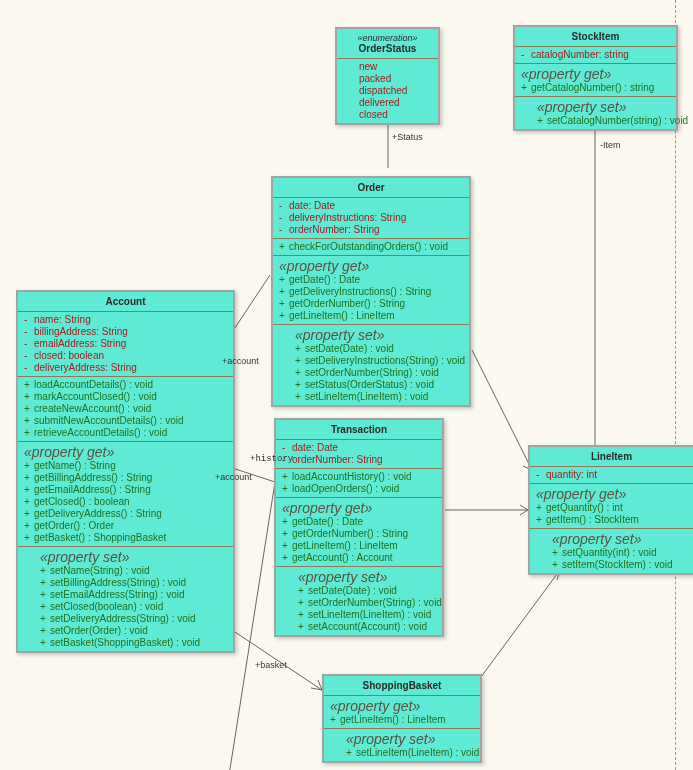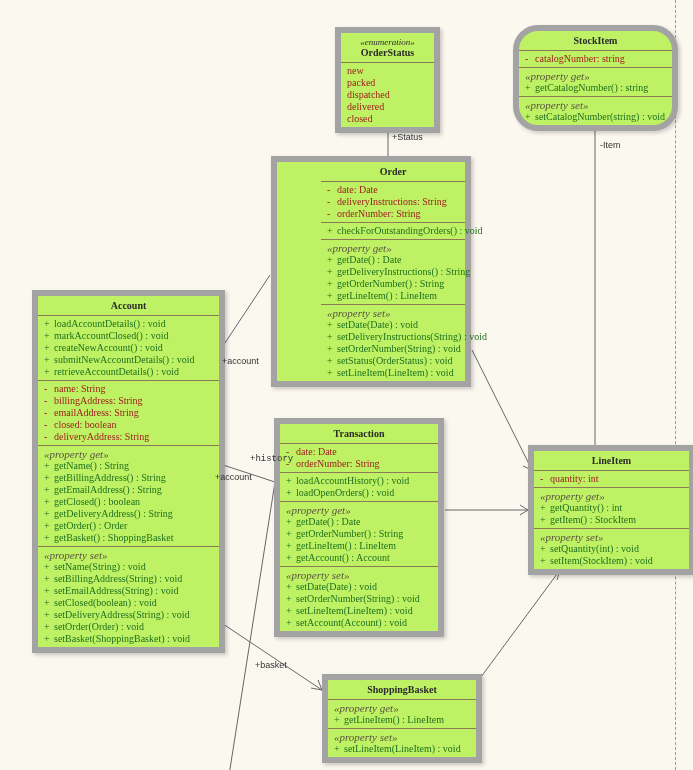--- a/index.html
+++ b/index.html
@@ -14,50 +14,50 @@
     overflow: hidden;
   }
   .dashed-v {
     position: absolute;
     border-right: 1px dashed #999;
     height: 770px;
     top: 0;
   }
   .uml-class {
     position: absolute;
-    background: #bef264;
-    border: 6px solid #a3a3a3;
+    background: #5eead4;
+    border: 2px solid #a3a3a3;
     box-shadow: 2px 2px 4px rgba(0,0,0,0.2);
     box-sizing: border-box;
-    font-family: Liberation Serif, serif;
   }
   .uml-title {
     font-weight: bold;
     text-align: center;
     padding: 4px 4px;
     border-bottom: 1px solid #8b7a55;
     color: #2a2a2a;
   }
   .uml-title .stereo {
     font-style: italic;
     font-weight: normal;
     display: block;
     font-size: 9px;
   }
   .uml-section {
     border-bottom: 1px solid #8b7a55;
     padding: 2px 4px;
   }
   .uml-section:last-child {
     border-bottom: none;
+    margin-left: 16px;
   }
   .section-label {
     font-style: italic;
     color: #5a5141;
-    font-size: 11px;
+    font-size: 14px;
     padding-left: 2px;
   }
   .row {
     white-space: nowrap;
     padding: 0 2px;
     line-height: 12px;
   }
   .vis { display:inline-block; width:10px; }
   .priv { color: #a02020; }
   .pub { color: #207020; }
@@ -122,40 +122,40 @@
   </div>
   <div class="uml-section" id="os-lits">
       <div class="row priv">new</div>
       <div class="row priv">packed</div>
       <div class="row priv">dispatched</div>
       <div class="row priv">delivered</div>
       <div class="row priv">closed</div>
     </div>
 </div>
 
-<div class="uml-class" style="left:513px; top:25px; width:165px;border-radius:25px;">
+<div class="uml-class" style="left:513px; top:25px; width:165px;">
   <div class="uml-title"><span>StockItem</span></div>
   <div class="uml-section" id="si-attrs">
       <div class="row priv"><span class="vis">-</span>catalogNumber: string</div>
     </div>
   <div class="uml-section">
       <div class="section-label">«property get»</div>
       <div id="si-get">
         <div class="row pub"><span class="vis">+</span>getCatalogNumber() : string</div>
       </div>
     </div>
   <div class="uml-section">
       <div class="section-label">«property set»</div>
       <div id="si-set">
         <div class="row pub"><span class="vis">+</span>setCatalogNumber(string) : void</div>
       </div>
     </div>
 </div>
 
-<div class="uml-class" style="left:271px; top:156px; width:200px;padding-left:44px;">
+<div class="uml-class" style="left:271px; top:176px; width:200px;">
   <div class="uml-title"><span>Order</span></div>
   <div class="uml-section" id="or-attrs">
       <div class="row priv"><span class="vis">-</span>date: Date</div>
       <div class="row priv"><span class="vis">-</span>deliveryInstructions: String</div>
       <div class="row priv"><span class="vis">-</span>orderNumber: String</div>
     </div>
   <div class="uml-section" id="or-ops">
       <div class="row pub"><span class="vis">+</span>checkForOutstandingOrders() : void</div>
     </div>
   <div class="uml-section">
@@ -172,35 +172,35 @@
       <div id="or-set">
         <div class="row pub"><span class="vis">+</span>setDate(Date) : void</div>
         <div class="row pub"><span class="vis">+</span>setDeliveryInstructions(String) : void</div>
         <div class="row pub"><span class="vis">+</span>setOrderNumber(String) : void</div>
         <div class="row pub"><span class="vis">+</span>setStatus(OrderStatus) : void</div>
         <div class="row pub"><span class="vis">+</span>setLineItem(LineItem) : void</div>
       </div>
     </div>
 </div>
 
-<div class="uml-class" style="left:32px; top:290px; width:193px;">
+<div class="uml-class" style="left:16px; top:290px; width:219px;">
   <div class="uml-title"><span>Account</span></div>
+  <div class="uml-section" id="ac-attrs">
+      <div class="row priv"><span class="vis">-</span>name: String</div>
+      <div class="row priv"><span class="vis">-</span>billingAddress: String</div>
+      <div class="row priv"><span class="vis">-</span>emailAddress: String</div>
+      <div class="row priv"><span class="vis">-</span>closed: boolean</div>
+      <div class="row priv"><span class="vis">-</span>deliveryAddress: String</div>
+    </div>
   <div class="uml-section" id="ac-ops">
       <div class="row pub"><span class="vis">+</span>loadAccountDetails() : void</div>
       <div class="row pub"><span class="vis">+</span>markAccountClosed() : void</div>
       <div class="row pub"><span class="vis">+</span>createNewAccount() : void</div>
       <div class="row pub"><span class="vis">+</span>submitNewAccountDetails() : void</div>
       <div class="row pub"><span class="vis">+</span>retrieveAccountDetails() : void</div>
-    </div>
-  <div class="uml-section" id="ac-attrs">
-      <div class="row priv"><span class="vis">-</span>name: String</div>
-      <div class="row priv"><span class="vis">-</span>billingAddress: String</div>
-      <div class="row priv"><span class="vis">-</span>emailAddress: String</div>
-      <div class="row priv"><span class="vis">-</span>closed: boolean</div>
-      <div class="row priv"><span class="vis">-</span>deliveryAddress: String</div>
     </div>
   <div class="uml-section">
       <div class="section-label">«property get»</div>
       <div id="ac-get">
         <div class="row pub"><span class="vis">+</span>getName() : String</div>
         <div class="row pub"><span class="vis">+</span>getBillingAddress() : String</div>
         <div class="row pub"><span class="vis">+</span>getEmailAddress() : String</div>
         <div class="row pub"><span class="vis">+</span>getClosed() : boolean</div>
         <div class="row pub"><span class="vis">+</span>getDeliveryAddress() : String</div>
         <div class="row pub"><span class="vis">+</span>getOrder() : Order</div>

